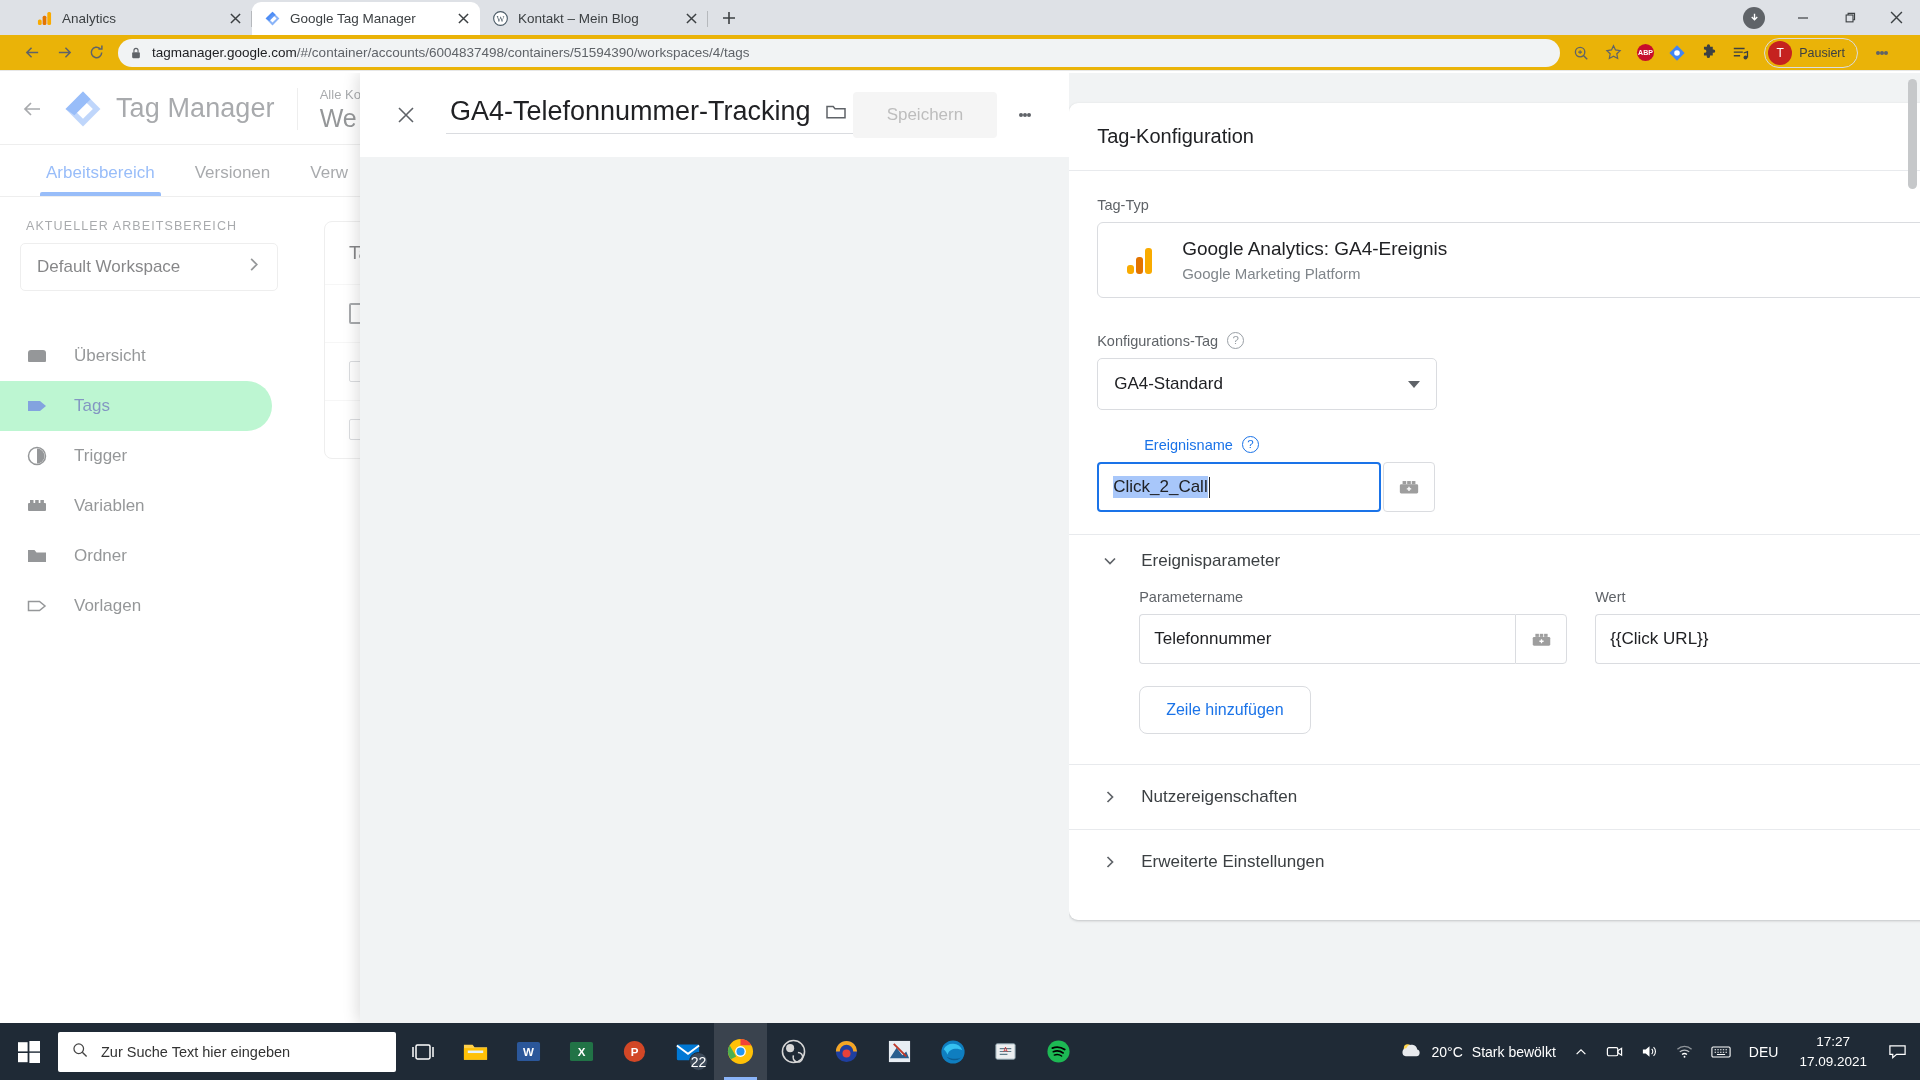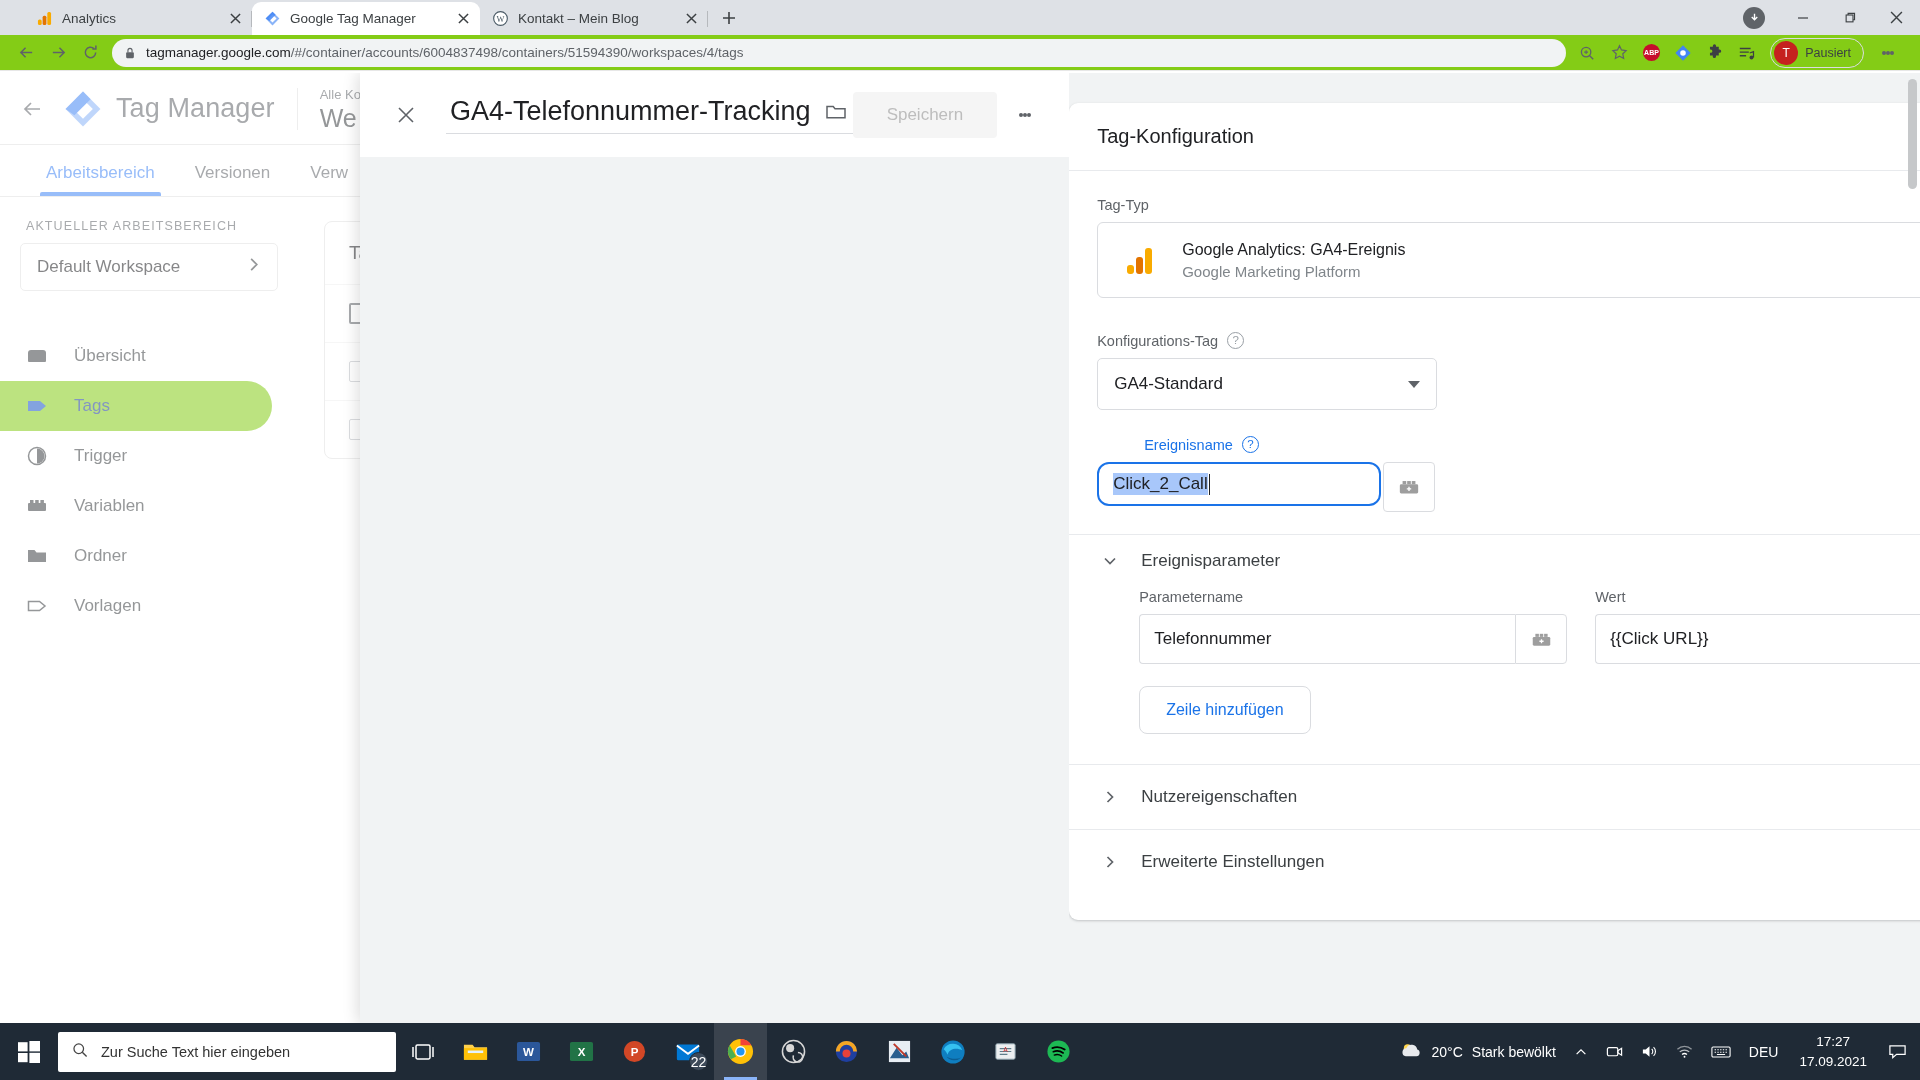--- a/index.html
+++ b/index.html
@@ -57,22 +57,22 @@
     display:flex; align-items:center;
   }
   .winbtn { width:47px;height:35px;display:flex;align-items:center;justify-content:center;color:#3c4043;}
   .dl-bubble{
     width:22px;height:22px;border-radius:50%;background:#5f6368;
     display:flex;align-items:center;justify-content:center;color:#fff;font-size:11px;
     margin-right:14px;
   }
 
   .omnibar {
-    height: 36px; background:#84cc16;
-    display:flex; align-items:center; padding: 0 10px;
+    height: 36px; background:#eab308;
+    display:flex; align-items:center; padding: 0 16px;
     border-bottom: 1px solid #e7e7e7;
   }
   .navbtn { width:32px;height:32px;display:flex;align-items:center;justify-content:center;color:#5f6368; font-size:17px;}
   .urlbox {
     flex:1; height:28px; background:#f1f3f4; border-radius:14px;
     display:flex;align-items:center; padding:0 12px; margin:0 6px;
     font-size:13.5px; color:#202124;
   }
   .urlbox .lock{margin-right:10px;display:flex;align-items:center;}
   .url-host{color:#202124;}
@@ -113,21 +113,21 @@
   .gtm-side{width:298px;flex:none;background:#fff;padding-top:22px;}
   .side-cap{font-size:12.5px;letter-spacing:1.1px;color:#5f6368;padding:0 26px 10px;}
   .ws-card{
     margin:0 20px;border:1px solid #e0e0e0;border-radius:5px;height:48px;
     display:flex;align-items:center;justify-content:space-between;padding:0 16px;
   }
   .ws-name{font-size:17px;color:#202124;}
   .ws-chev{color:#5f6368;font-size:17px;}
   .side-list{margin-top:40px;}
   .side-item{height:50px;display:flex;align-items:center;padding:0 26px;border-radius:0 25px 25px 0;margin-right:26px;}
-  .side-item.sel{background:#84cc16;}
+  .side-item.sel{background:#86efac;}
   .side-ic{width:28px;display:flex;align-items:center;color:#3c4043;margin-right:20px;}
   .side-item.sel .side-ic{color:#1a56c4;}
   .side-lbl{font-size:17px;color:#3c4043;}
   .side-item.sel .side-lbl{color:#1a3d8f;}
 
   .gtm-main{flex:1;padding:24px 26px;}
   .tags-card{border:1px solid #e0e0e0;border-radius:8px;background:#fff;max-width:860px;}
   .tags-card-h{font-size:19px;color:#202124;padding:20px 24px;}
   .tags-row{height:58px;border-top:1px solid #eee;display:flex;align-items:center;padding:0 24px;}
   .cbx{width:21px;height:21px;border:2px solid #5f6368;border-radius:2px;}
@@ -170,37 +170,37 @@
   .fld-lbl.focusblue{color:#1a73e8;margin-left:47px;}
   .help-ic{width:17px;height:17px;border-radius:50%;border:1.4px solid #9aa0a6;color:#9aa0a6;
     font-size:11.5px;display:flex;align-items:center;justify-content:center;line-height:1;}
   .fld-lbl.focusblue .help-ic{border-color:#1a73e8;color:#1a73e8;}
 
   .tagtype-box{
     border:1px solid #dadce0;border-radius:6px;height:76px;display:flex;align-items:center;
     padding:0 22px 0 26px;margin-bottom:8px;
   }
   .ga-ic{width:34px;height:34px;margin-right:24px;display:flex;align-items:flex-end;gap:3px;}
-  .tt-title{font-size:16px;color:#202124;line-height:1.45;}
+  .tt-title{font-size:19px;color:#202124;line-height:1.45;}
   .tt-sub{font-size:15px;color:#80868b;line-height:1.45;}
   .pencil{margin-left:auto;color:#5f6368;display:flex;align-items:center;}
 
   .select-box{
     width:340px;height:52px;border:1px solid #dadce0;border-radius:5px;
     display:flex;align-items:center;padding:0 16px;font-size:17px;color:#202124;
   }
   .caret{margin-left:auto;width:0;height:0;border-left:6px solid transparent;border-right:6px solid transparent;border-top:7px solid #5f6368;}
 
   .row-inline{display:flex;align-items:stretch;}
   .txt-in{
     height:50px;border:1px solid #dadce0;border-right:none;border-radius:4px 0 0 4px;
     display:flex;align-items:center;padding:0 14px;font-size:17px;color:#202124;background:#fff;
   }
   .txt-in.focused{
-    border:2px solid #1a73e8;border-radius:12px;height:44px;
+    border:2px solid #1a73e8;border-radius:4px;height:50px;
   }
   .selected-text{background:#a8c7fa;color:#202124;padding:1px 0;}
   .caret-bar{display:inline-block;width:1.5px;height:21px;background:#202124;vertical-align:-5px;margin-left:1px;}
   .var-btn{
     width:52px;height:50px;border:1px solid #dadce0;border-radius:0 4px 4px 0;background:#fff;
     display:flex;align-items:center;justify-content:center;
   }
   .var-btn.sep{border-radius:4px;margin-left:2px;}
 
   .collapse-row{display:flex;align-items:center;gap:22px;padding:16px 4px;}

